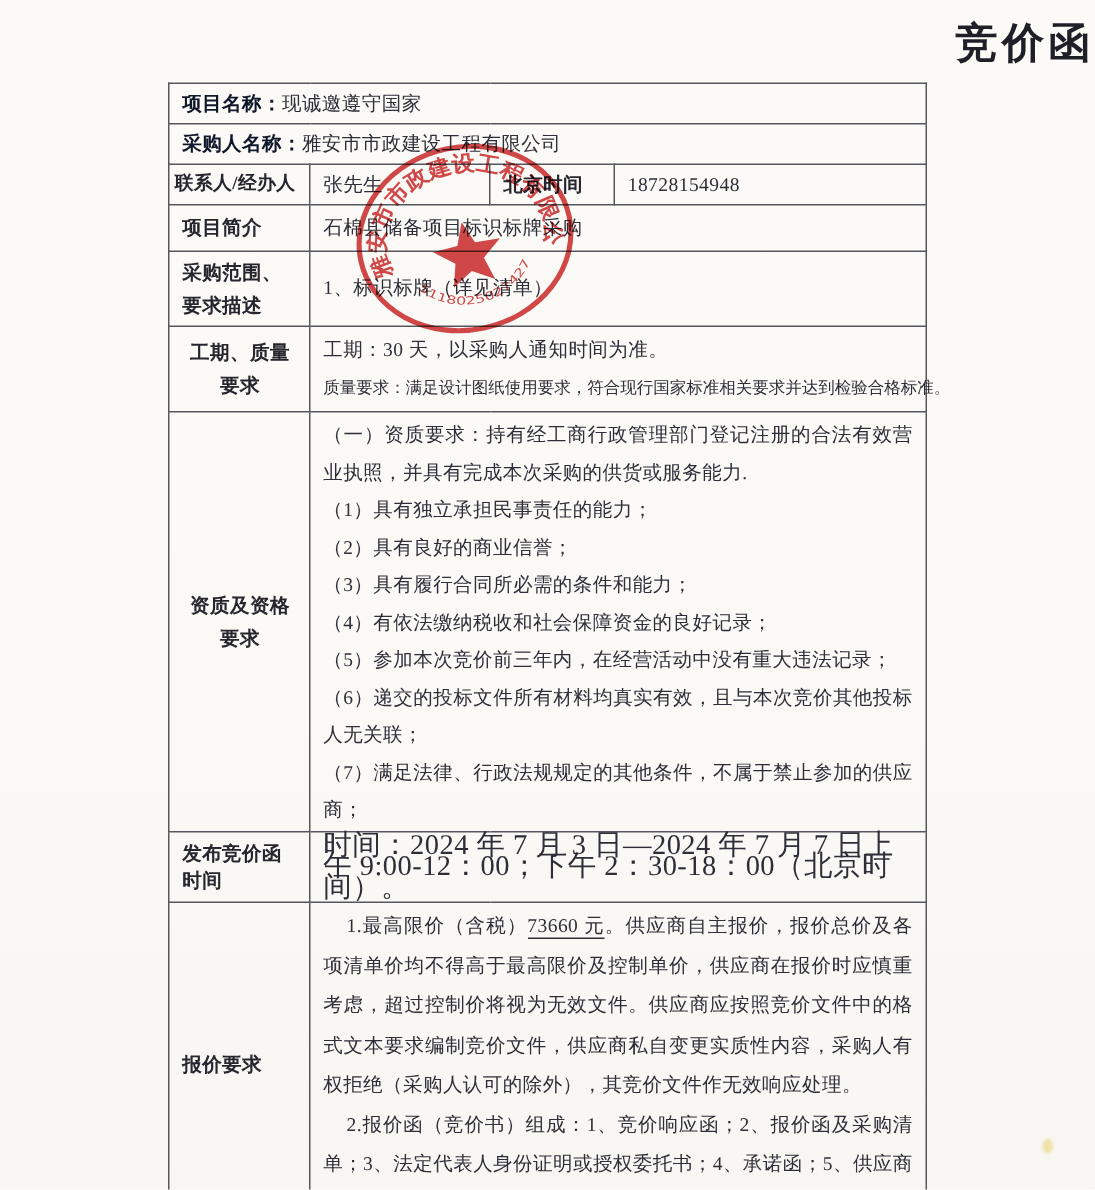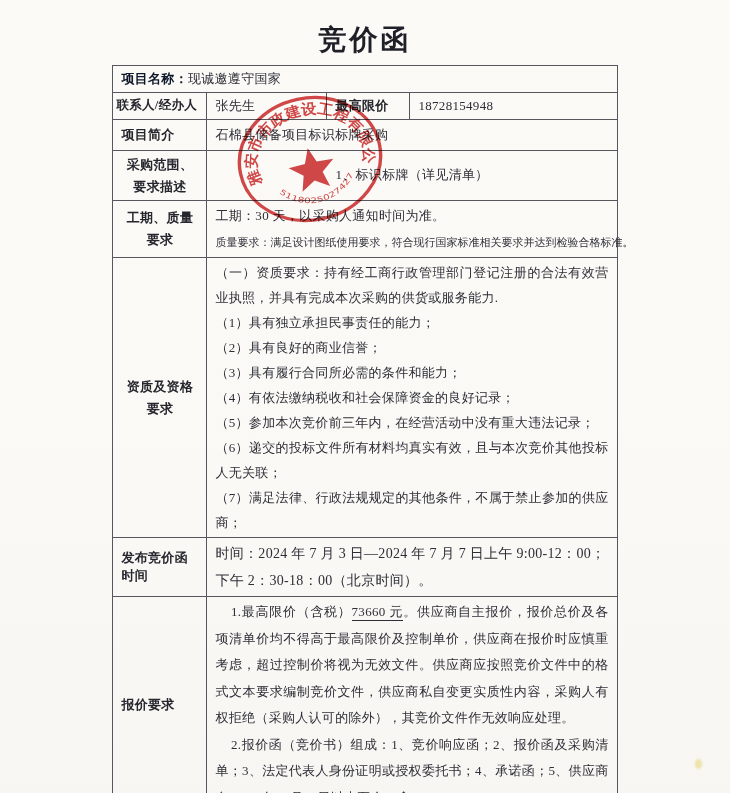--- a/index.html
+++ b/index.html
@@ -4,51 +4,51 @@
 <style>
   html,body{margin:0;padding:0;}
   body{
     width:730px;height:793px;overflow:hidden;
     background:linear-gradient(180deg,#fbfaf7 0%,#faf9f5 60%,#f7f6f2 100%);
     font-family:"Liberation Serif","DejaVu Serif",serif;
     color:#2e2e38;
   }
   .page{position:relative;width:730px;height:793px;}
   .doc-title{
-    padding-top:22px;text-align:center;font-size:28px;font-weight:bold;
+    padding-top:12px;text-align:right;font-size:28px;font-weight:bold;
     letter-spacing:3px;color:#1f1f28;height:36px;line-height:36px;
   }
   .intro{
     width:548px;margin:4px auto 0 auto;font-size:13.5px;line-height:21.5px;
     text-indent:2em;letter-spacing:0.4px;text-align:justify;color:#2b2b35;
   }
   table.main{
     width:504px;margin:7px auto 0 auto;border-collapse:collapse;table-layout:fixed;
     font-size:13px;color:#2e2e38;
   }
   table.main td{
     border:1px solid #56565e;padding:2px 8px;vertical-align:middle;
     letter-spacing:0.3px;line-height:1.55;
   }
   td.lbl{font-weight:bold;color:#26262e;}
   td.lbl .lline{white-space:nowrap;line-height:22px;}
   tr.r-center td.lbl{text-align:center;}
   .inline-lbl{font-weight:bold;color:#0f172a;}
   .r-small{height:27px;}
   .r-brief{height:31px;}
-  .r-scope{height:50px;text-align:center;}
+  .r-scope{height:50px;}
   .r-sched{height:57px;}
   .r-qual{height:230px;}
   .r-pub{height:37px;}
   .r-quote{height:161px;}
   td.qual-cell{vertical-align:middle;padding-top:4px;padding-bottom:4px;}
   .q-item{line-height:25px;text-align:justify;}
   .sched-l1{line-height:26px;}
   .sched-l2{line-height:26px;font-size:11px;letter-spacing:0;white-space:nowrap;}
-  .pub-text{line-height:27px;font-size:14px;}
+  .pub-text{line-height:14px;font-size:19px;}
   .quote-p{line-height:26.5px;text-indent:1.2em;text-align:justify;margin:0;}
   .u-price{border-bottom:1.2px solid #2e2e38;padding-bottom:1px;}
   .footer{
     position:absolute;left:0;bottom:13px;width:730px;text-align:center;
     font-size:12px;letter-spacing:2px;color:#33333d;
   }
   .seal{
     position:absolute;left:228px;top:90px;width:168px;height:142px;
     pointer-events:none;opacity:0.88;mix-blend-mode:multiply;z-index:5;
     filter:blur(0.2px);
@@ -74,25 +74,30 @@
         <col style="width:207px">
       </colgroup>
 
     <tbody>
         <tr class="r-small">
       <td colspan="4">
         <span class="inline-lbl">项目名称：</span><span>现诚邀遵守国家</span>
       </td>
     </tr>
 
+    <tr class="r-small">
+      <td colspan="4">
+        <span class="inline-lbl">采购人名称：</span><span>雅安市市政建设工程有限公司</span>
+      </td>
+    </tr>
 
     <tr class="r-small">
       <td class="lbl" style="padding:2px 3px;font-size:12.5px;white-space:nowrap;">联系人/经办人</td>
       <td>张先生</td>
-      <td class="lbl">最高限价</td>
+      <td class="lbl">北京时间</td>
       <td>18728154948</td>
     </tr>
 
     <tr class="r-brief">
       <td class="lbl">
             <div>
               <div class="lline">项目简介</div>
             </div>
           </td>
       <td colspan="3">石棉县储备项目标识标牌采购</td>

